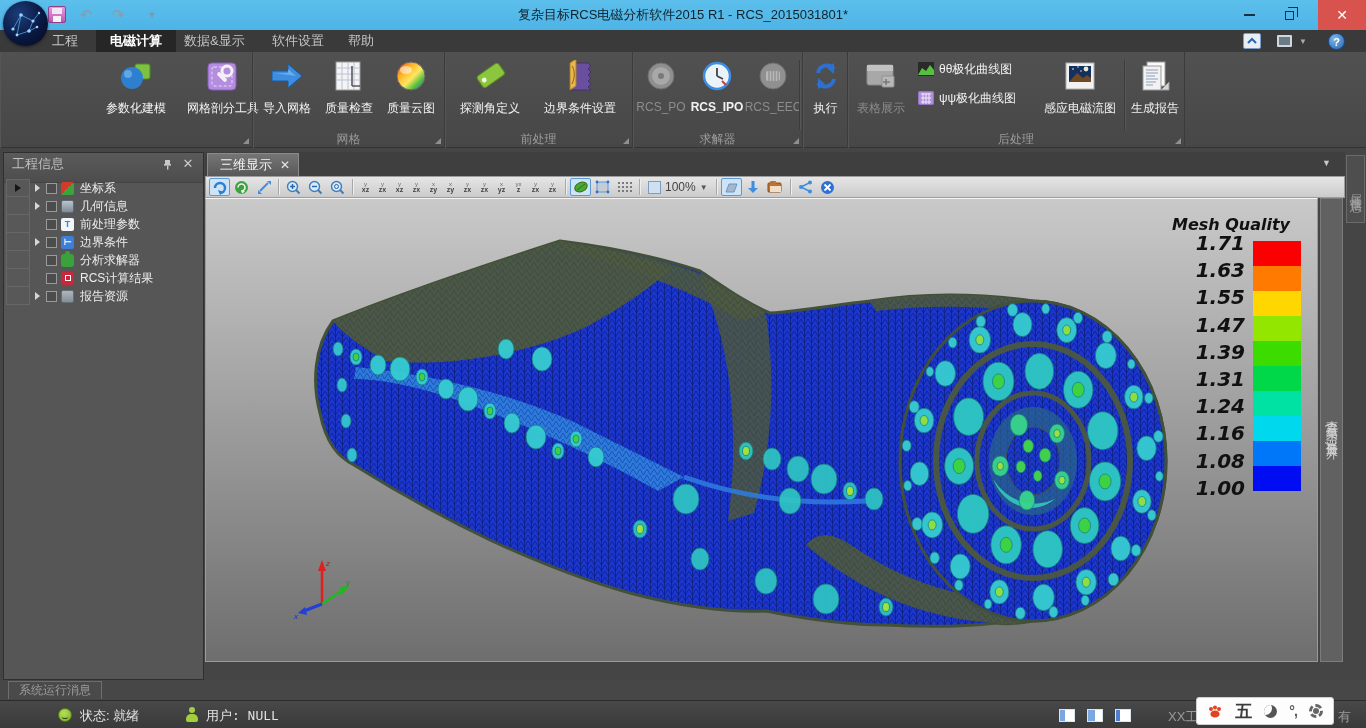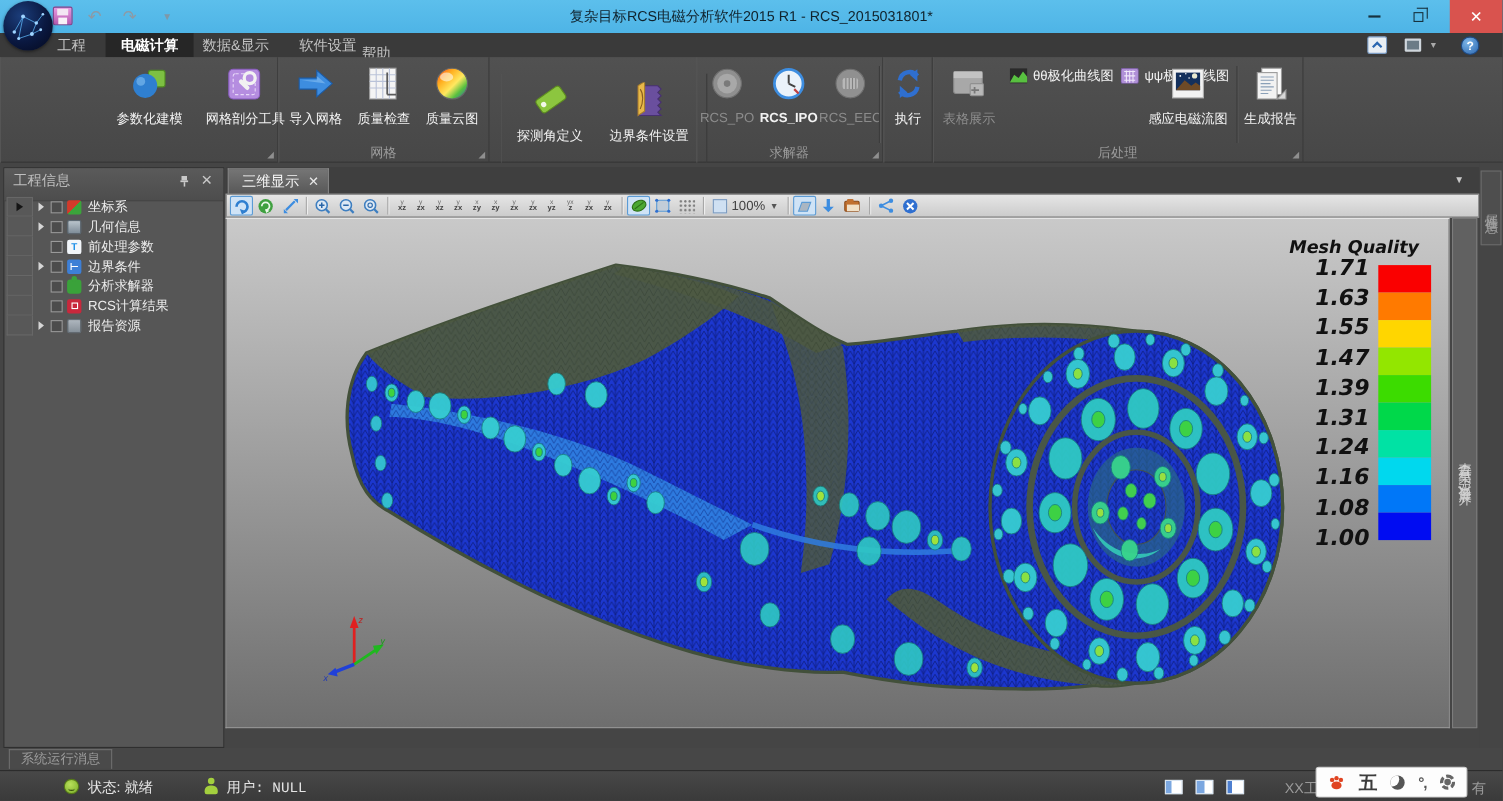--- a/index.html
+++ b/index.html
@@ -22,40 +22,40 @@
   #btn-min i{display:block;width:11px;height:2px;background:#17323f;}
   #btn-restore{left:1272px;width:34px;}
   #btn-restore i{display:block;width:9px;height:9px;border:1.5px solid #17323f;position:relative;background:transparent;}
   #btn-restore i:before{content:"";position:absolute;left:2px;top:-5px;width:9px;height:9px;border:1.5px solid #17323f;border-bottom:none;border-left:none;}
   #btn-close{left:1318px;width:48px;background:#d9534e;color:#fff;font-size:14px;}
 
   
   #menubar{position:absolute;left:0;top:30px;width:1366px;height:22px;background:#3a3a3a;}
   .mtab{position:absolute;top:0;height:22px;line-height:22px;padding:0 14px;color:#c3c3c3;font-size:13px;}
   .mtab.active{background:#262626;color:#fff;font-weight:bold;}
-  #mtab-0{left:38px;} #mtab-1{left:96px;} #mtab-2{left:170px;} #mtab-3{left:258px;} #mtab-4{left:315px;margin-top:8px;}
+  #mtab-0{left:38px;} #mtab-1{left:96px;} #mtab-2{left:170px;} #mtab-3{left:258px;} #mtab-4{left:334px;}
   .mbar-ico{position:absolute;top:3px;height:16px;display:flex;align-items:center;justify-content:center;color:#cfd6dc;}
   #mi-collapse{left:1243px;width:18px;background:#e8eef4;border:1px solid #7b9cc4;border-radius:2px;}
   #mi-collapse svg{display:block;}
   #mi-display{left:1272px;width:24px;}
   #mi-display i{display:block;width:15px;height:12px;border:2px solid #cfd6dc;border-radius:1px;background:#6b7b86;}
   #mi-display-dd{left:1298px;width:10px;font-size:8px;color:#aaa;}
   #mi-help{left:1328px;width:17px;height:17px;border-radius:50%;background:radial-gradient(circle at 35% 30%,#7db6e8,#2a66b0);color:#fff;font-weight:bold;font-size:11px;border:1px solid #1d4a85;}
 
   
   #ribbon{position:absolute;left:0;top:52px;width:1366px;height:96px;background:linear-gradient(#515151,#474747);border-bottom:1px solid #333;}
   .rgroup{position:absolute;top:0;height:96px;border-right:1px solid #3b3b3b;box-shadow:1px 0 0 #555 inset;}
   .rgroup-label{position:absolute;left:0;bottom:1px;width:100%;height:16px;line-height:16px;text-align:center;color:#9b9b9b;font-size:12px;}
   .rgroup-corner{position:absolute;right:3px;bottom:4px;width:0;height:0;border-left:6px solid transparent;border-bottom:6px solid #8f8f8f;}
   .ritem{position:absolute;top:4px;height:74px;display:flex;flex-direction:column;align-items:center;}
   .ricon{width:38px;height:40px;display:flex;align-items:center;justify-content:center;}
   .rlabel{margin-top:4px;font-size:12px;color:#f2f2f2;white-space:nowrap;}
   .ritem.disabled .rlabel{color:#8c8c8c;}
   .rsep{position:absolute;top:8px;width:1px;height:70px;background:#3c3c3c;box-shadow:1px 0 0 #575757;}
-  .rstack{position:absolute;top:6px;display:flex;flex-direction:row;gap:7px;}
+  .rstack{position:absolute;top:6px;display:flex;flex-direction:column;gap:7px;}
   .rsmall{display:flex;align-items:center;gap:5px;height:22px;}
   .rsmall .rlabel{margin-top:0;}
 
   
   #main-bg{position:absolute;left:0;top:148px;width:1366px;height:532px;background:#454545;}
 
   
   #left-panel{position:absolute;left:3px;top:152px;width:201px;height:528px;background:#565656;border:1px solid #2f2f2f;}
   #lp-header{position:absolute;left:0;top:0;width:100%;height:30px;background:linear-gradient(#5a5a5a,#4d4d4d);border-bottom:1px solid #444;color:#bfbfbf;font-size:13px;line-height:22px;padding-left:8px;}
   .lp-hbtn{position:absolute;top:3px;width:16px;height:16px;color:#c9c9c9;display:flex;align-items:center;justify-content:center;font-size:12px;}
@@ -251,21 +251,21 @@
             <circle cx="16" cy="16" r="14" fill="url(#rb)" stroke="#666"></circle>
             <ellipse cx="11" cy="10" rx="6" ry="4" fill="#fff" opacity="0.55"></ellipse>
           </svg>
       </div>
       <div class="rlabel">质量云图</div>
     </div>
     <div class="rgroup-label">网格</div>
     <div class="rgroup-corner"></div>
   </div>
 
-  <div class="rgroup" style="left:455px;width:188px;margin-top:15px;">
+  <div class="rgroup" style="left:445px;width:188px;">
     <div class="ritem" style="left:6px;width:78px;">
       <div class="ricon">
         <svg width="34" height="32">
             <g transform="rotate(-35 17 16)">
               <rect x="5" y="9" width="26" height="14" rx="3" fill="#8cc63f" stroke="#5f8f1f"></rect>
               <circle cx="10" cy="16" r="2.4" fill="#f2f8e8"></circle>
             </g>
           </svg>
       </div>
       <div class="rlabel">探测角定义</div>

